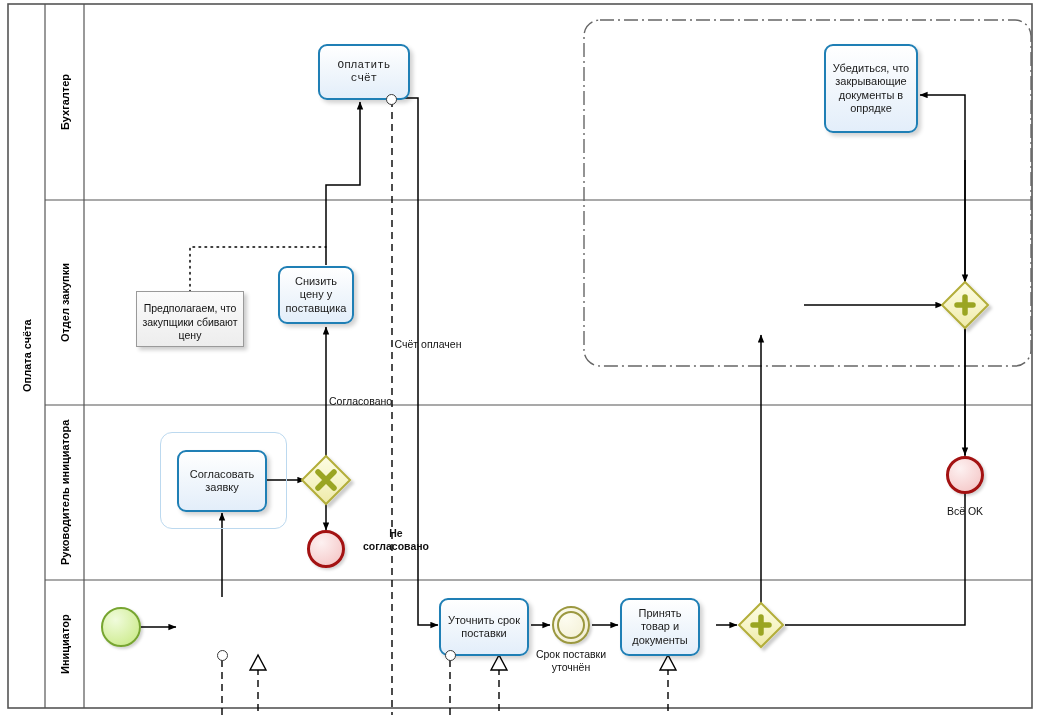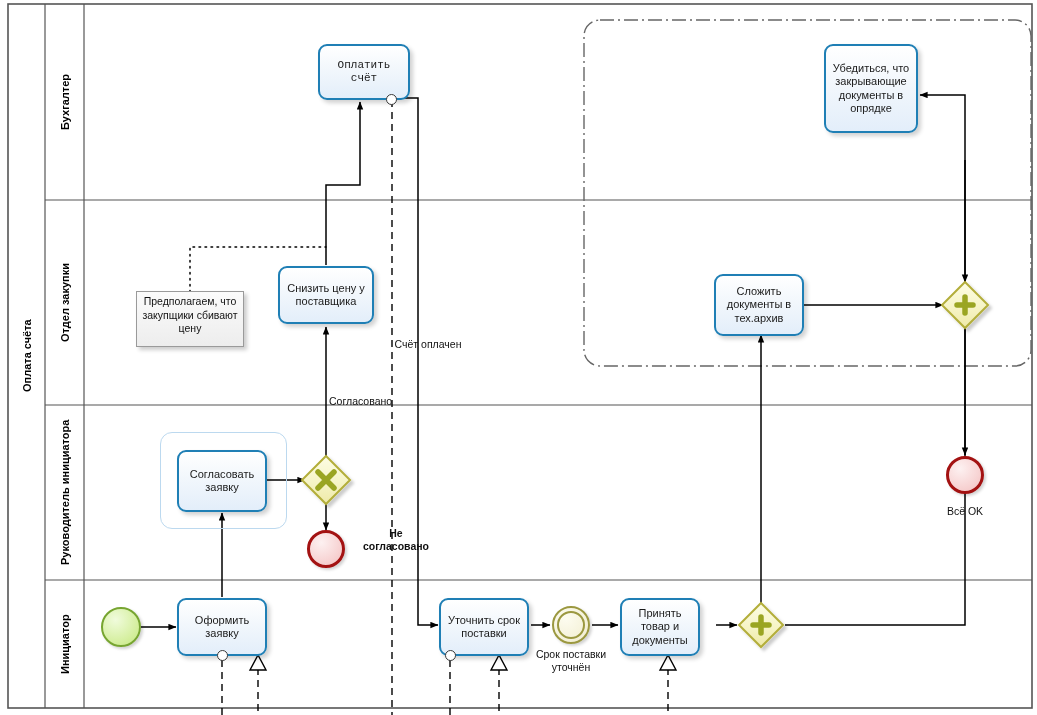--- a/index.html
+++ b/index.html
@@ -29,21 +29,21 @@
   }
   .subproc-frame{
     position:absolute;box-sizing:border-box;
     border:1.5px solid #bcd9ef;border-radius:12px;background:transparent;
   }
   .annot{
     position:absolute;box-sizing:border-box;
     border:1px solid #9a9a9a;
     background:linear-gradient(to bottom,#fbfbfb 0%,#ededed 100%);
     box-shadow:3px 3px 4px rgba(0,0,0,0.2);
-    display:flex;align-items:flex-start;justify-content:center;
+    display:flex;align-items:flex-end;justify-content:center;
     text-align:center;font-size:10.5px;color:#111;line-height:1.3;padding:3px 5px;
   }
   .edge-label{
     position:absolute;font-size:10.5px;color:#111;text-align:center;
     line-height:1.2;white-space:pre-line;
   }
   .ev-label{
     position:absolute;font-size:10.5px;color:#111;text-align:center;
     line-height:1.2;white-space:pre-line;
   }
@@ -195,35 +195,29 @@
 
   <div class="task" style="left:318px;top:44px;width:92px;height:56px;font-family:Liberation Mono, monospace;">
     <span>Оплатить счёт</span>
   </div>
   <div class="boundary-dot" style="left:386px;top:94px;width:11px;height:11px;"></div>
 
   <div class="task" style="left:824px;top:44px;width:94px;height:89px;">
     <span>Убедиться, что закрывающие документы в опрядке</span>
   </div>
 
-  <div class="task" style="left:278px;top:266px;width:96px;height:58px;">
+  <div class="task" style="left:278px;top:266px;width:76px;height:58px;">
     <span>Снизить цену у поставщика</span>
   </div>
 
-  <div class="task" style="left:714px;top:274px;width:90px;height:62px;">
-    <span>Сложить документы в тех.архив</span>
-  </div>
 
   <div class="task" style="left:177px;top:450px;width:90px;height:62px;text-align:center;">
     <span>Согласовать заявку</span>
   </div>
 
-  <div class="task" style="left:177px;top:598px;width:90px;height:58px;">
-    <span>Оформить заявку</span>
-  </div>
   <div class="boundary-dot" style="left:217px;top:650px;width:11px;height:11px;"></div>
 
   <div class="task" style="left:439px;top:598px;width:90px;height:58px;">
     <span>Уточнить срок поставки</span>
   </div>
   <div class="boundary-dot" style="left:445px;top:650px;width:11px;height:11px;"></div>
 
   <div class="task" style="left:620px;top:598px;width:80px;height:58px;">
     <span>Принять товар и документы</span>
   </div>

